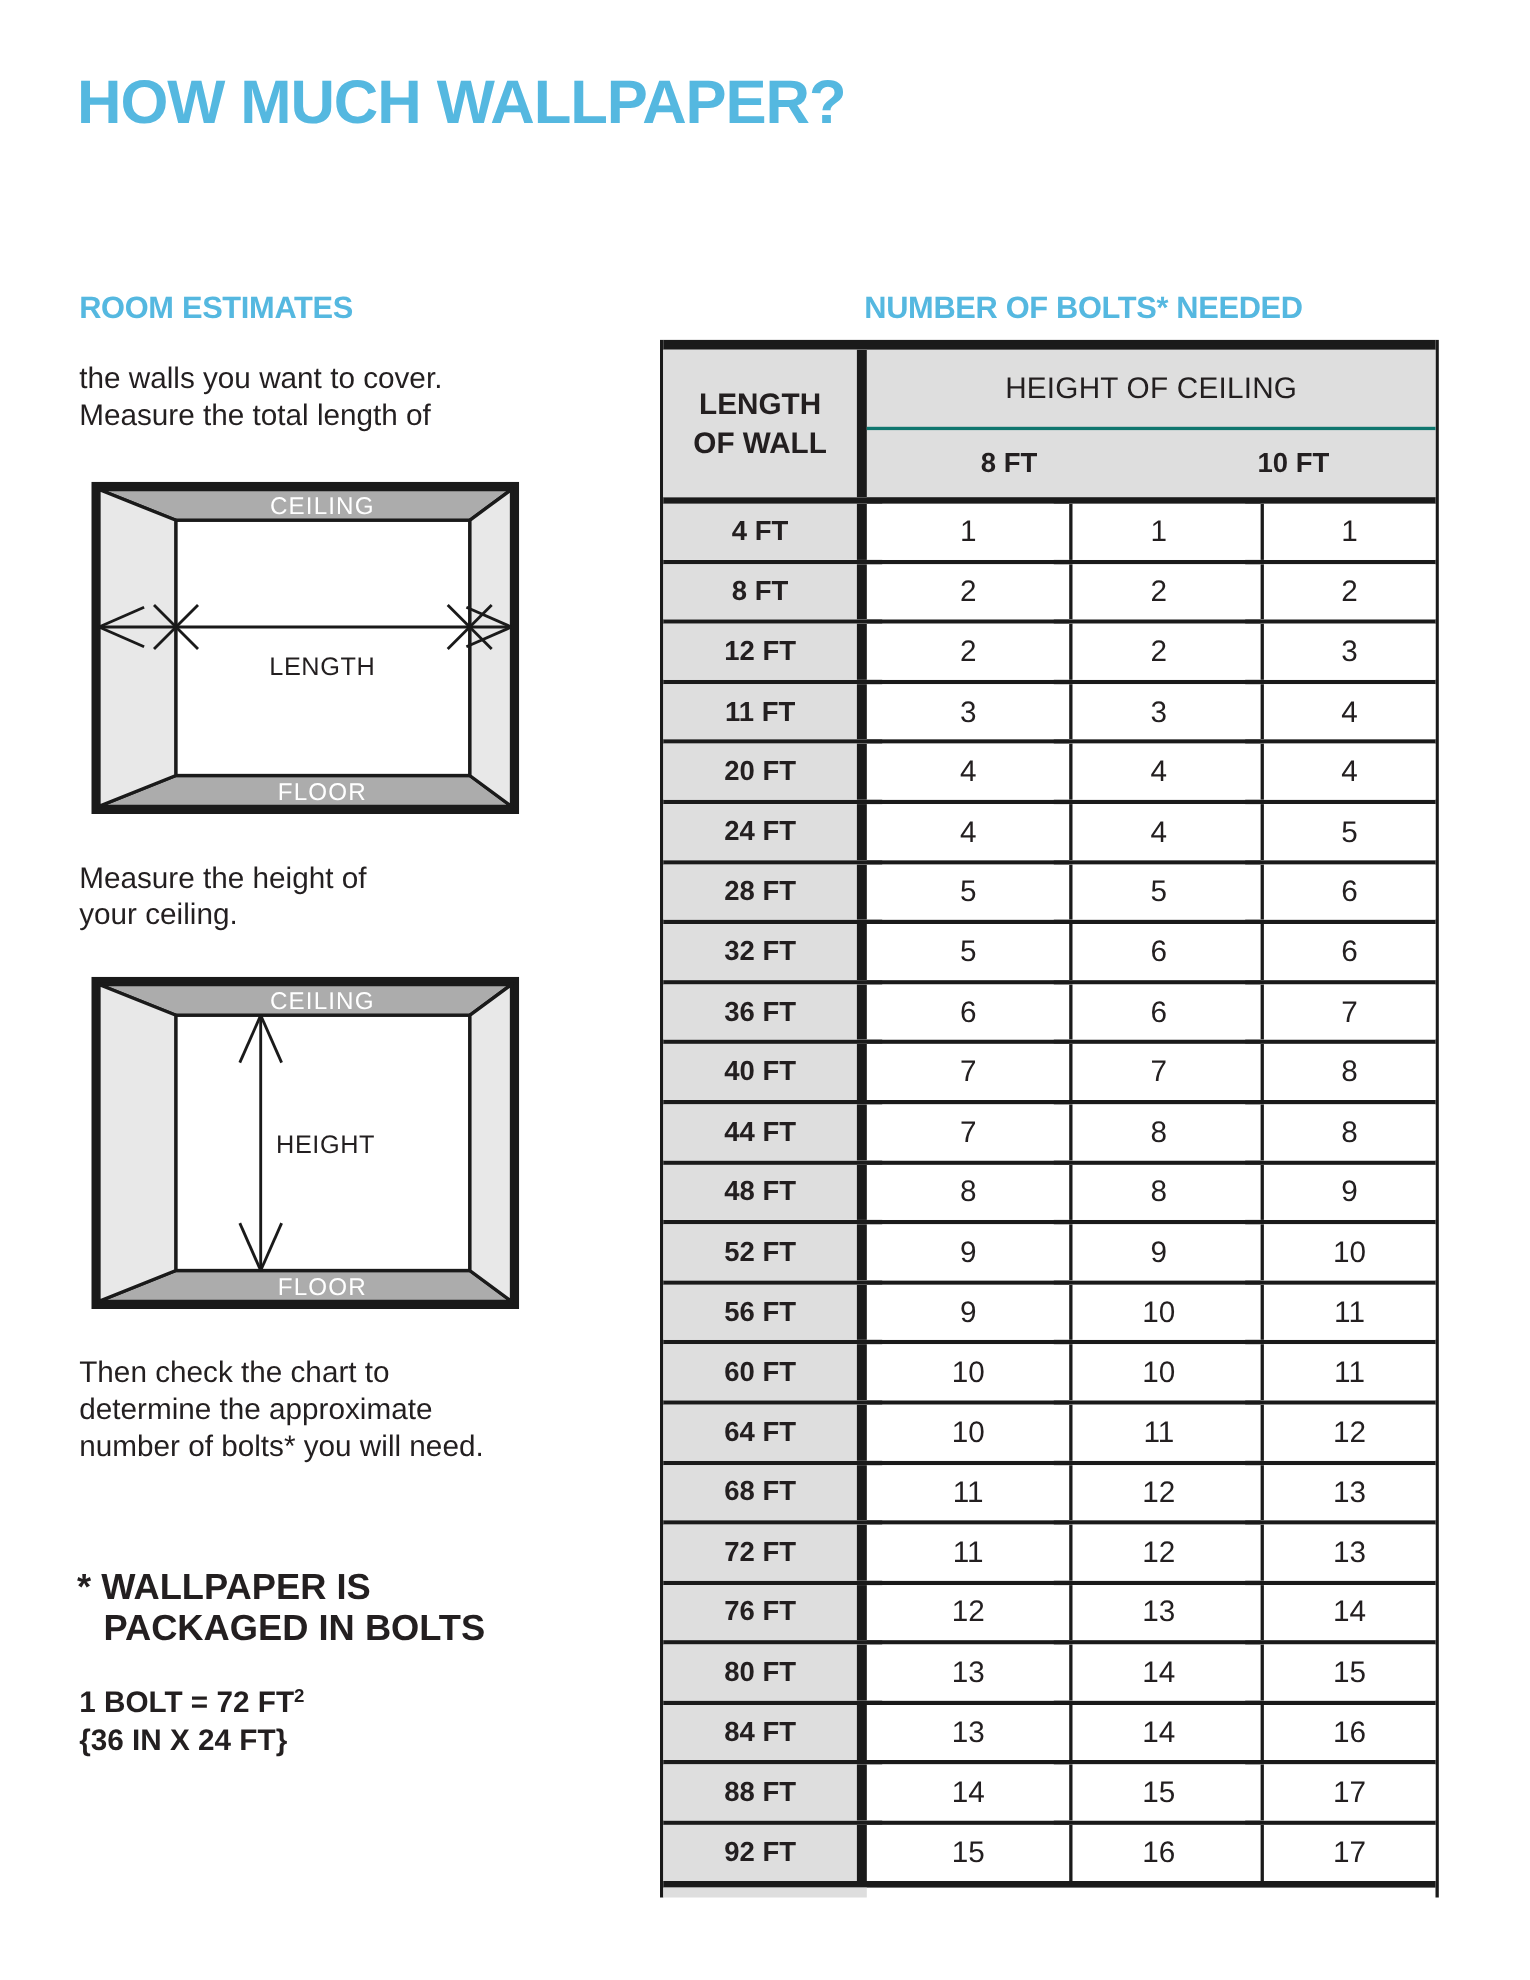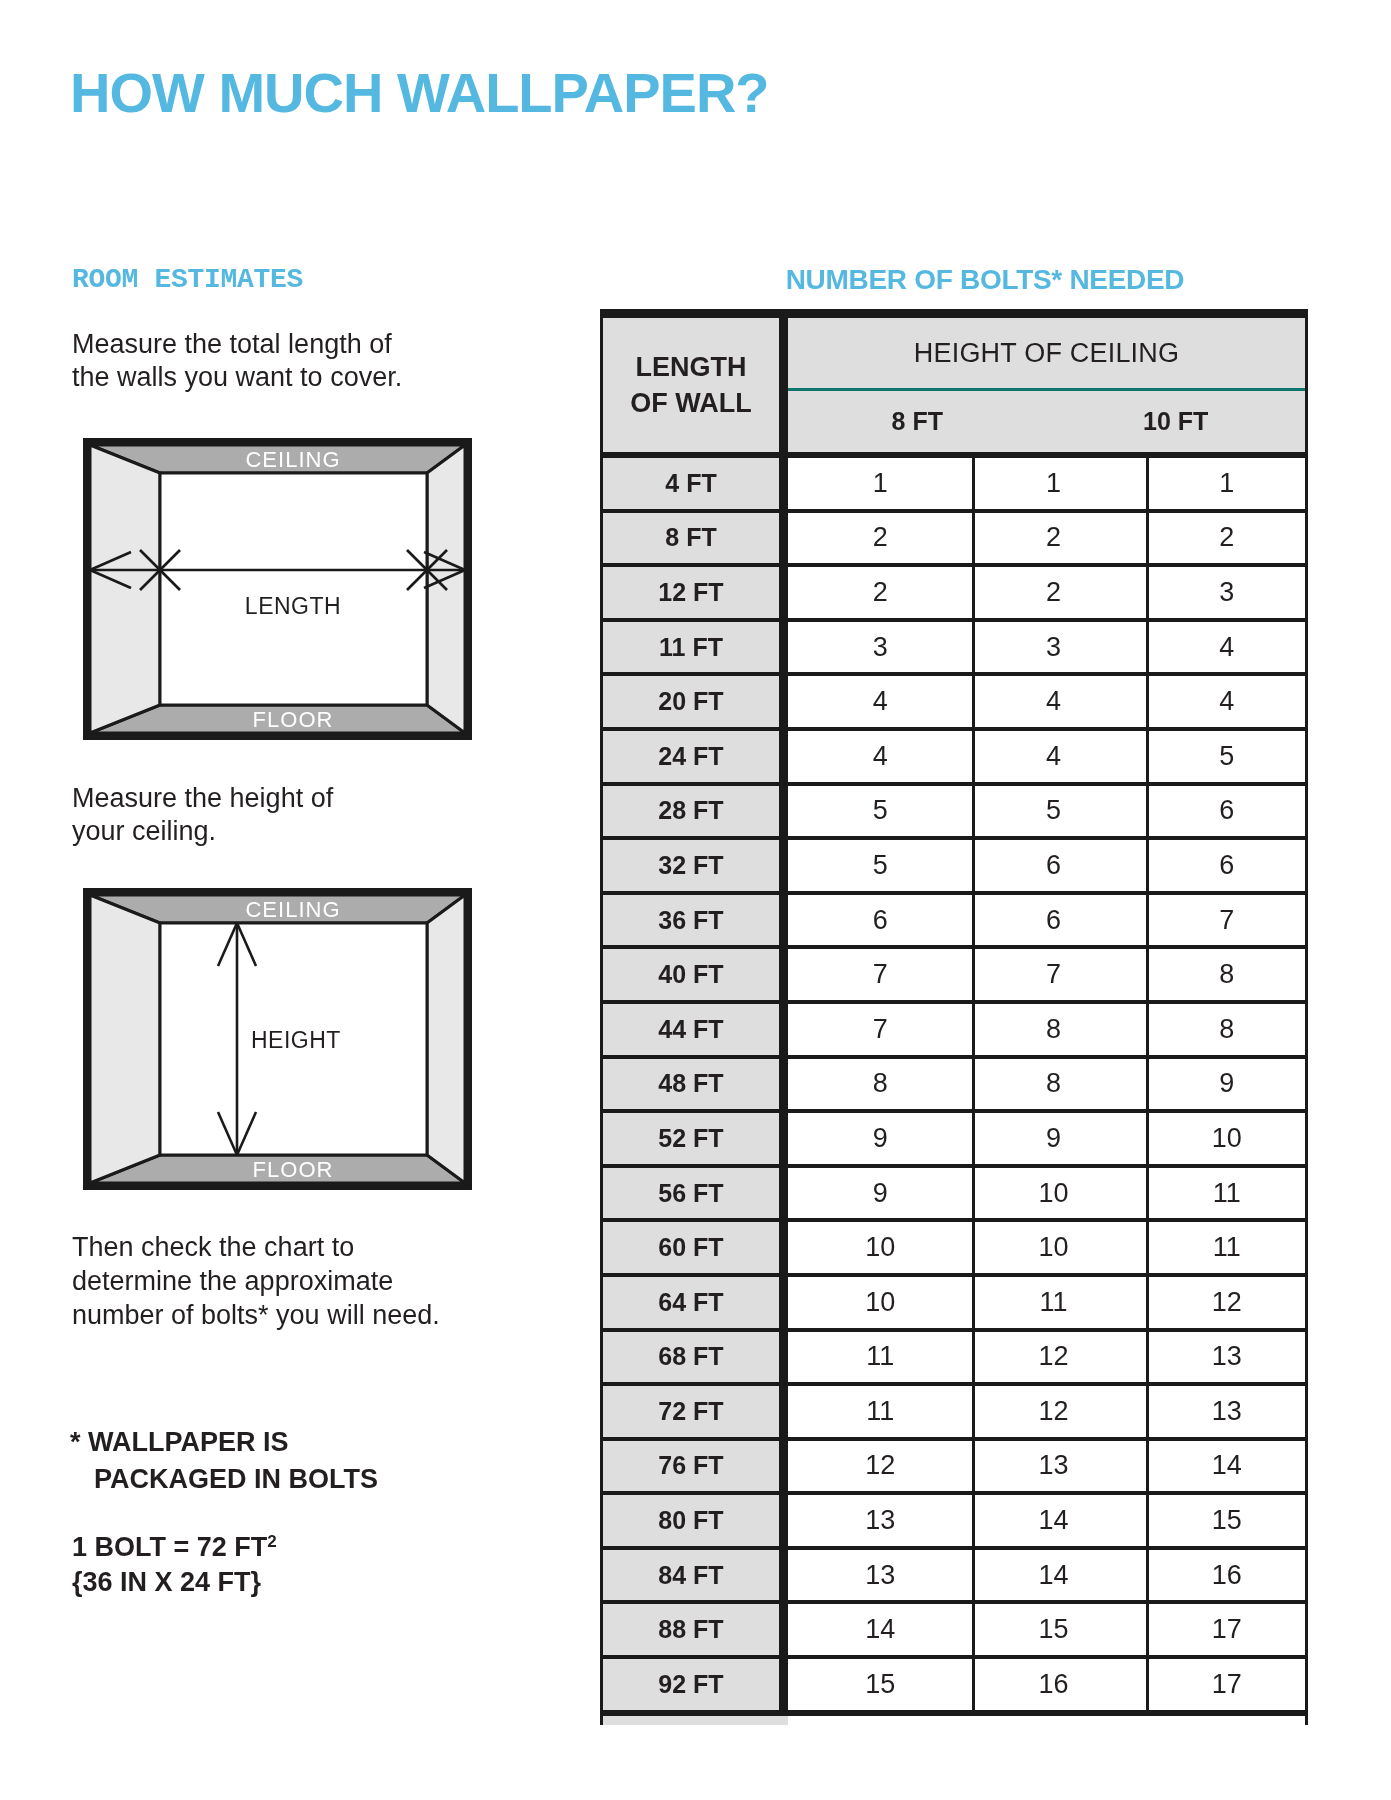--- a/index.html
+++ b/index.html
@@ -12,30 +12,30 @@
 
   .page-title{
     position:absolute;left:70px;top:64px;
     font-size:56px;line-height:58px;font-weight:700;letter-spacing:-1px;
     color:#55b8e0;white-space:nowrap;
   }
   .section-heading{
     position:absolute;font-size:28px;font-weight:700;color:#55b8e0;
     letter-spacing:-0.3px;white-space:nowrap;
   }
-  .room-heading{left:72px;top:264px;font-family:Liberation Mono, monospace;}
+  .room-heading{left:72px;top:264px;}
   .bolts-heading{left:631px;top:264px;width:708px;text-align:center;}
 
   .para{position:absolute;font-size:27px;line-height:33px;color:#231f20;}
   .para div{white-space:nowrap;}
   .para-1{left:72px;top:328px;}
   .para-2{left:72px;top:782px;}
   .para-3{left:72px;top:1230px;line-height:34px;}
 
-  .footnote{position:absolute;left:70px;top:1424px;font-size:27px;line-height:37px;font-weight:700;}
+  .footnote{position:absolute;left:70px;top:1424px;font-size:33px;line-height:37px;font-weight:700;}
   .footnote .indent{padding-left:24px;}
   .bolt-info{position:absolute;left:72px;top:1524px;font-size:27px;line-height:35px;font-weight:700;}
   .bolt-info sup{font-size:17px;vertical-align:9px;}
 
   .diagram{position:absolute;width:389px;height:302px;}
   .diagram-1{left:83px;top:438px;}
   .diagram-2{left:83px;top:888px;}
 
   
   .bolts-table{
@@ -79,22 +79,22 @@
 </head>
 <body>
 
 <div class="page">
 
   <div class="page-title">HOW MUCH WALLPAPER?</div>
 
   <div class="section-heading room-heading">ROOM ESTIMATES</div>
 
   <div class="para para-1">
+    <div>the walls you want to cover.</div>
     <div>Measure the total length of</div>
-    <div>the walls you want to cover.</div>
   </div>
 
   <svg class="diagram diagram-1" viewBox="0 0 389 302">
     <rect x="3.5" y="3.5" width="382" height="295" fill="#ffffff" stroke="#1a1a1a" stroke-width="7"></rect>
     <polygon points="7,7 382,7 344,35 77,35" fill="#acacac" stroke="#1a1a1a" stroke-width="3"></polygon>
     <polygon points="7,295 77,267 344,267 382,295" fill="#acacac" stroke="#1a1a1a" stroke-width="3"></polygon>
     <polygon points="7,7 77,35 77,267 7,295" fill="#e8e8e8" stroke="#1a1a1a" stroke-width="3"></polygon>
     <polygon points="382,7 344,35 344,267 382,295" fill="#e8e8e8" stroke="#1a1a1a" stroke-width="3"></polygon>
     <rect x="77" y="35" width="267" height="232" fill="#ffffff" stroke="#1a1a1a" stroke-width="3"></rect>
     <g stroke="#1a1a1a" stroke-width="2.6">

